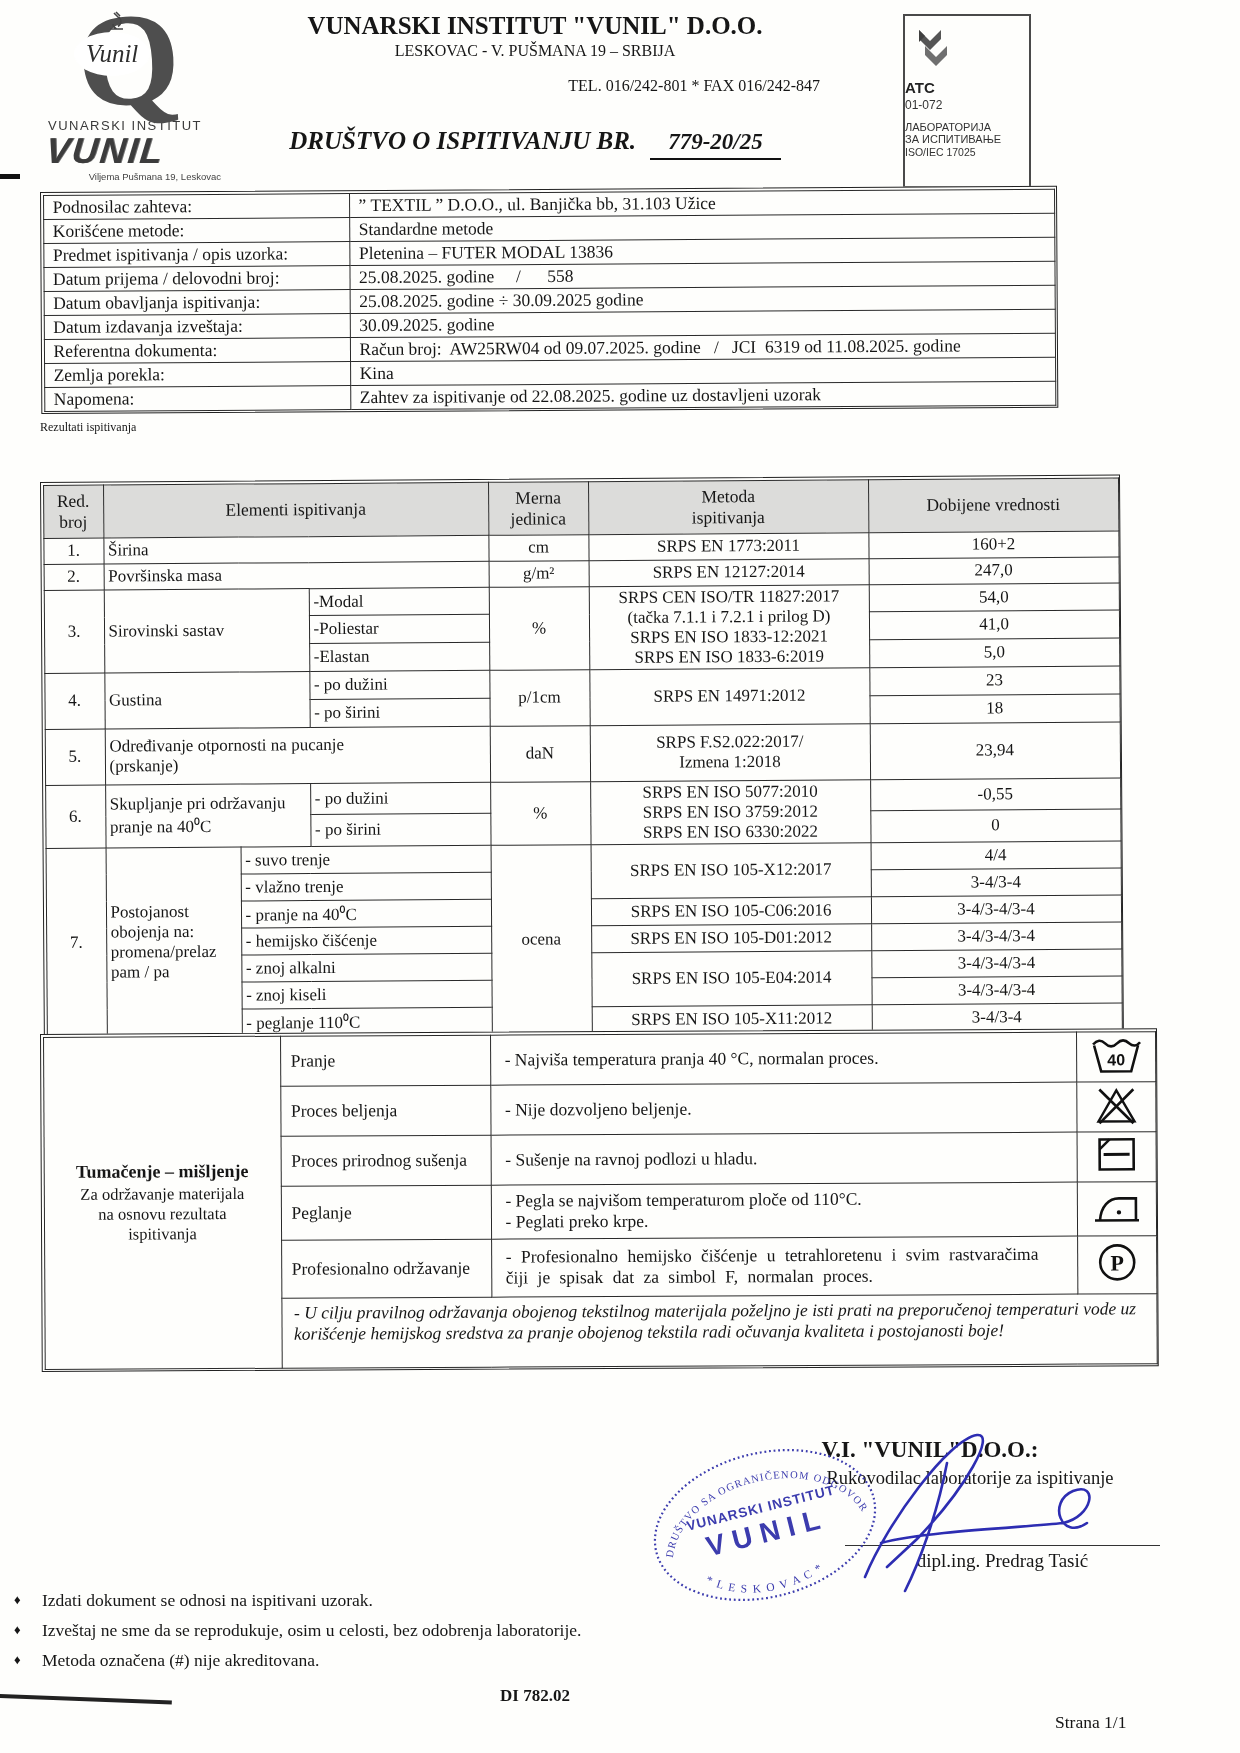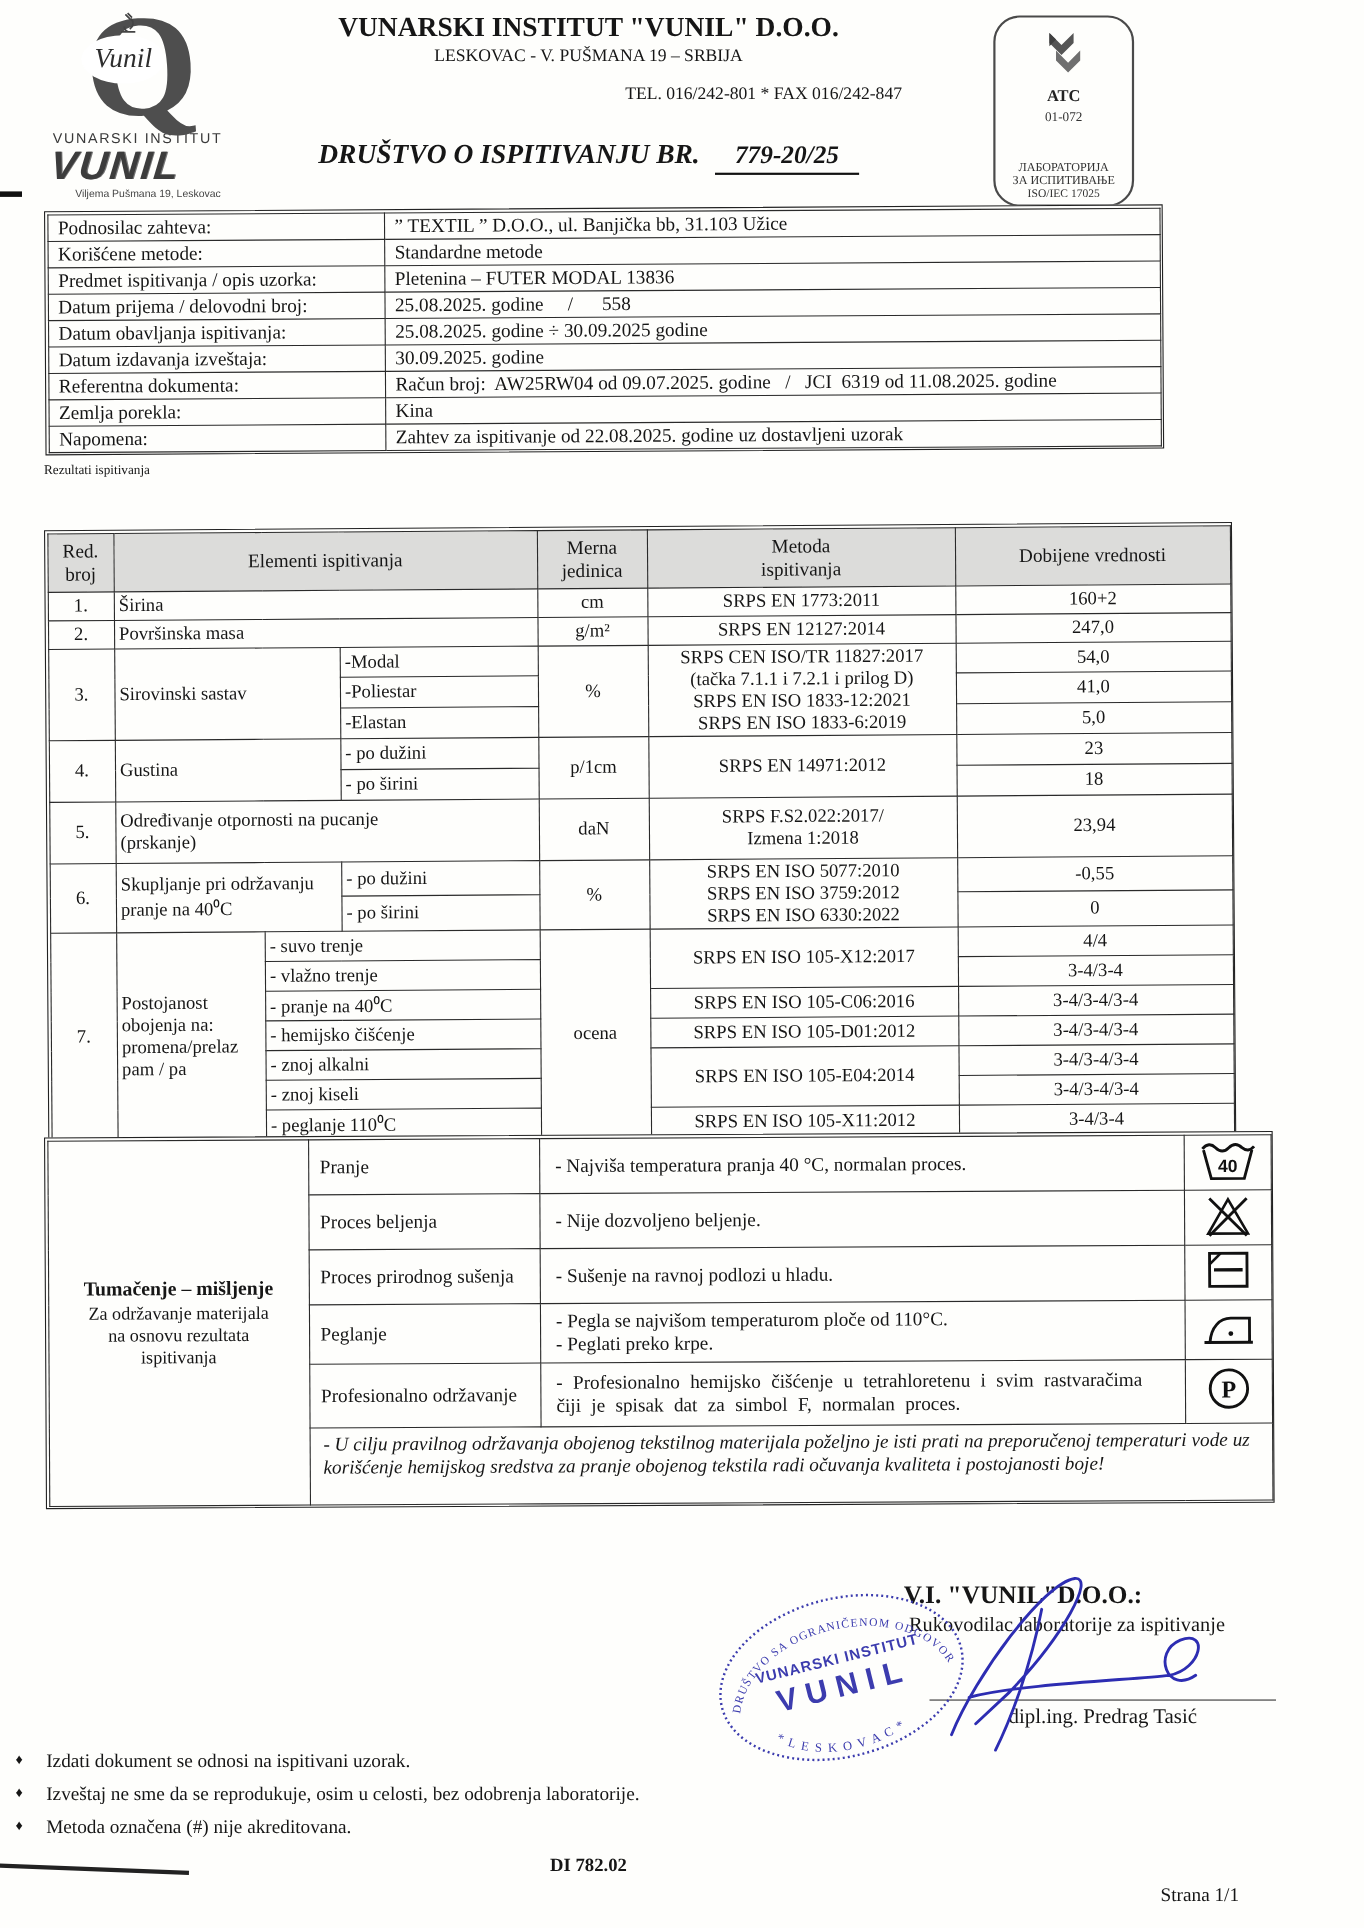--- a/index.html
+++ b/index.html
@@ -11,33 +11,33 @@
   .pre{white-space:pre-line;}
   .abs{position:absolute;}
   
   .logo-block{left:36px;top:6px;width:185px;text-align:center;}
   .q-wrap{position:relative;height:108px;}
   .qchar{font-size:132px;line-height:0.82;font-weight:bold;color:#4e4e4e;font-family:"Liberation Serif",serif;display:inline-block;transform:rotate(-4deg);}
   .voval{position:absolute;left:38px;top:26px;background:#fff;border-radius:50%;padding:8px 12px;font-size:25px;font-style:italic;color:#2e2e2e;font-family:"Liberation Serif",serif;}
   .microscope{position:absolute;left:70px;top:4px;}
   .inst-line{font-size:13px;letter-spacing:1.5px;color:#3a3a3a;font-family:"Liberation Sans",sans-serif;margin-top:4px;text-align:left;padding-left:12px;}
   .vunil-big{font-family:"Liberation Sans",sans-serif;font-style:italic;font-weight:900;font-size:36px;letter-spacing:2px;color:#3c3c3c;text-align:left;padding-left:10px;line-height:1.0;transform:skewX(-6deg);text-shadow:1px 0 #777;}
-  .logo-addr{font-size:9.5px;color:#444;font-family:"Liberation Sans",sans-serif;text-align:center;padding-left:12px;margin-top:2px;}
+  .logo-addr{font-size:9.5px;color:#444;font-family:"Liberation Sans",sans-serif;text-align:right;padding-left:12px;margin-top:2px;}
   .org-block{left:250px;top:12px;width:570px;text-align:center;}
   .org-name{font-size:25px;font-weight:bold;}
   .org-lab{font-size:18px;font-weight:bold;margin-top:2px;}
   .org-addr{font-size:16px;margin-top:2px;}
   .org-tel{font-size:16px;margin-top:17px;text-align:right;}
   .title-row{left:230px;top:127px;width:610px;text-align:center;}
   .rep-title{font-size:25px;font-weight:bold;font-style:italic;}
   .rep-number{font-size:23px;font-weight:bold;font-style:italic;border-bottom:2.5px solid #111;padding:0 18px 3px 18px;margin-left:10px;display:inline-block;}
-  .badge{left:903px;top:14px;width:124px;height:170px;border:2px solid #4a4a4a;border-radius:24px;text-align:center;font-family:Liberation Serif, serif;}
+  .badge{left:903px;top:14px;width:124px;height:170px;border:2px solid #4a4a4a;border-radius:0;text-align:left;font-family:Liberation Sans, sans-serif;}
   .badge-ats{font-size:15px;font-weight:bold;color:#222;margin-top:1px;}
   .badge-num{font-size:12px;color:#333;margin-top:2px;}
-  .badge-l1{font-size:11px;color:#333;margin-top:32px;}
+  .badge-l1{font-size:11px;color:#333;margin-top:9px;}
   .badge-l2{font-size:11px;color:#333;}
   .badge-l3{font-size:10.5px;color:#333;margin-top:1px;}
   
   .tbl-wrap{border:1.8px solid #222;padding:1.5px;background:#fefefc;}
   table{border-collapse:collapse;table-layout:fixed;width:100%;}
   td,th{border:1.6px solid #2a2a2a;overflow:hidden;}
   .info-wrap{left:40px;top:192px;width:1012px;transform:rotate(-0.35deg);transform-origin:left top;}
   .info-tbl td{font-size:17.5px;height:23px;padding:0 4px 0 9px;}
   .info-label{width:292px;}
   .res-head{left:40px;top:420px;font-size:12px;}

